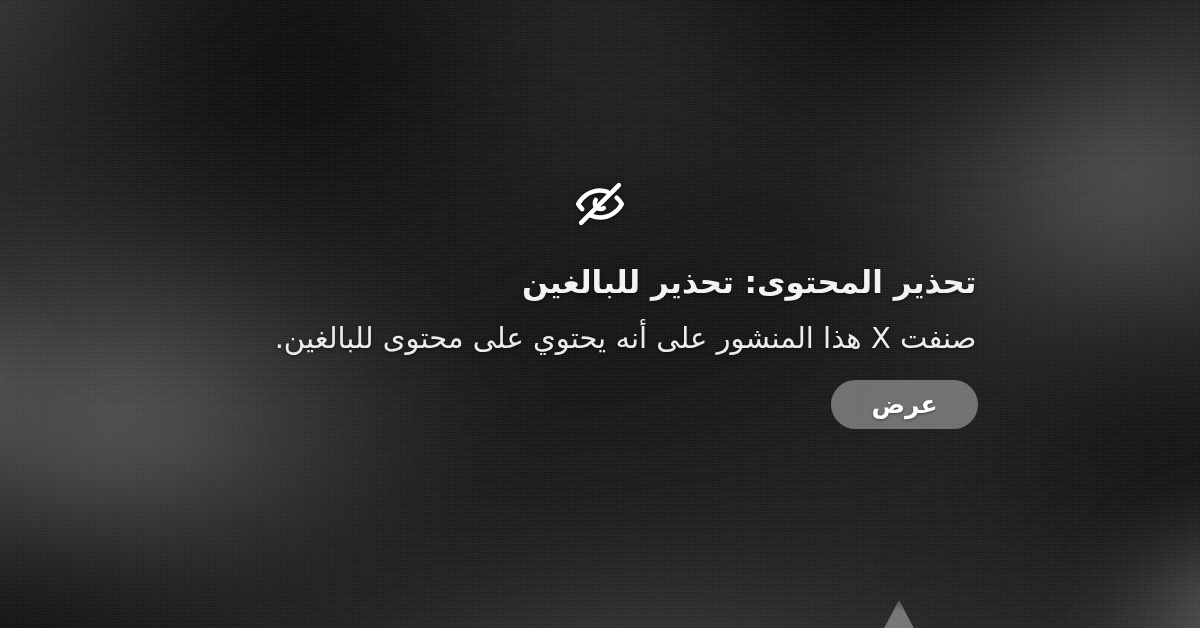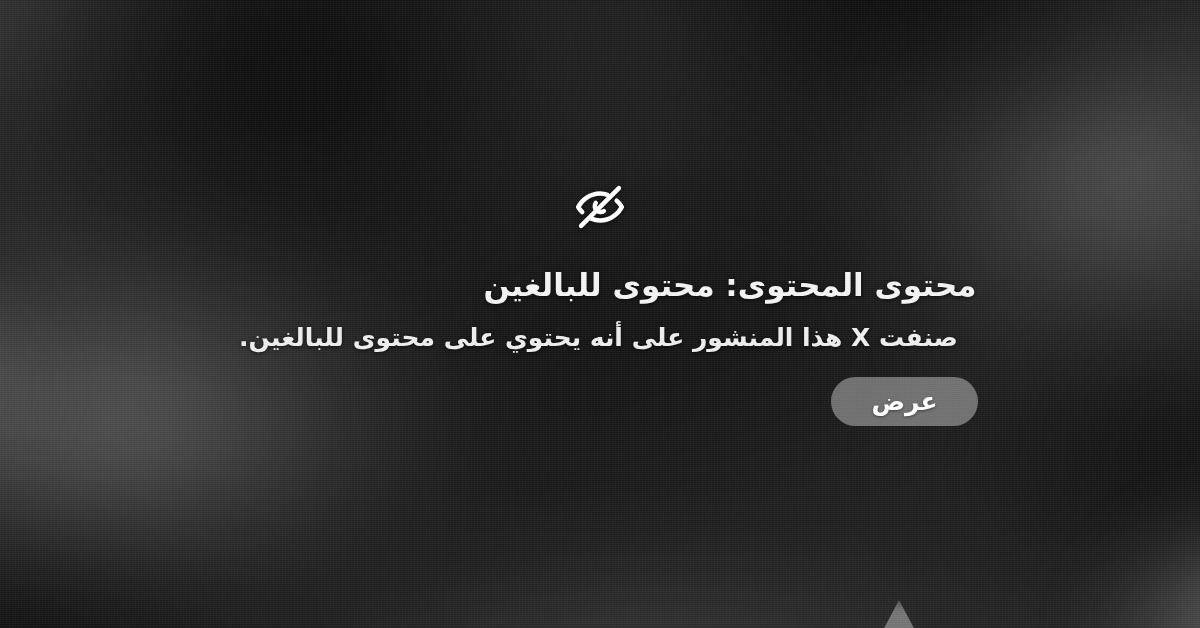--- a/index.html
+++ b/index.html
@@ -125,25 +125,25 @@
     font-weight: 700;
     line-height: 1.28;
     letter-spacing: 0;
     margin: 0 0 16px 0;
     padding-right: 3px;
     text-shadow: 0 1px 4px rgba(0,0,0,0.60);
   }
 
   .warning-body {
     width: 100%;
-    text-align: center;
+    text-align: right;
     direction: rtl;
     color: #ececec;
-    font-size: 25px;
-    font-weight: 700;
+    font-size: 29px;
+    font-weight: 400;
     line-height: 1.36;
     margin: 0 0 22px 0;
     padding-right: 3px;
     text-shadow: 0 1px 4px rgba(0,0,0,0.55);
   }
 
   .button-row {
     width: 100%;
     display: flex;
     justify-content: flex-start;
@@ -186,21 +186,21 @@
   <div id="warning-overlay">
     <div class="content-col">
 
       <svg class="eye-off-icon" viewBox="0 0 24 24" fill="none" stroke="#ffffff" stroke-width="2" stroke-linecap="round" stroke-linejoin="round" aria-hidden="true">
         <path d="M4.1 14.3C3.2 13.4 2.6 12.5 2.3 12c1.6-3.1 5.3-6 9.7-6 1.2 0 2.3.2 3.3.6"></path>
         <path d="M19.4 9.2c1 .9 1.8 1.9 2.3 2.8-1.6 3.1-5.3 6-9.7 6-1.4 0-2.7-.3-3.9-.8"></path>
         <path d="M10.1 10.2a2.6 2.6 0 0 0 3.6 3.6"></path>
         <line x1="3.6" y1="20.4" x2="20.4" y2="3.6"></line>
       </svg>
 
-      <h1 class="warning-title">محتوى المحتوى: محتوى للبالغين</h1>
+      <h1 class="warning-title">تحذير المحتوى: تحذير للبالغين</h1>
 
       <p class="warning-body">صنفت X هذا المنشور على أنه يحتوي على محتوى للبالغين.</p>
 
       <div class="button-row">
         <button type="button" class="view-button">عرض</button>
       </div>
 
     </div>
   </div>
 

